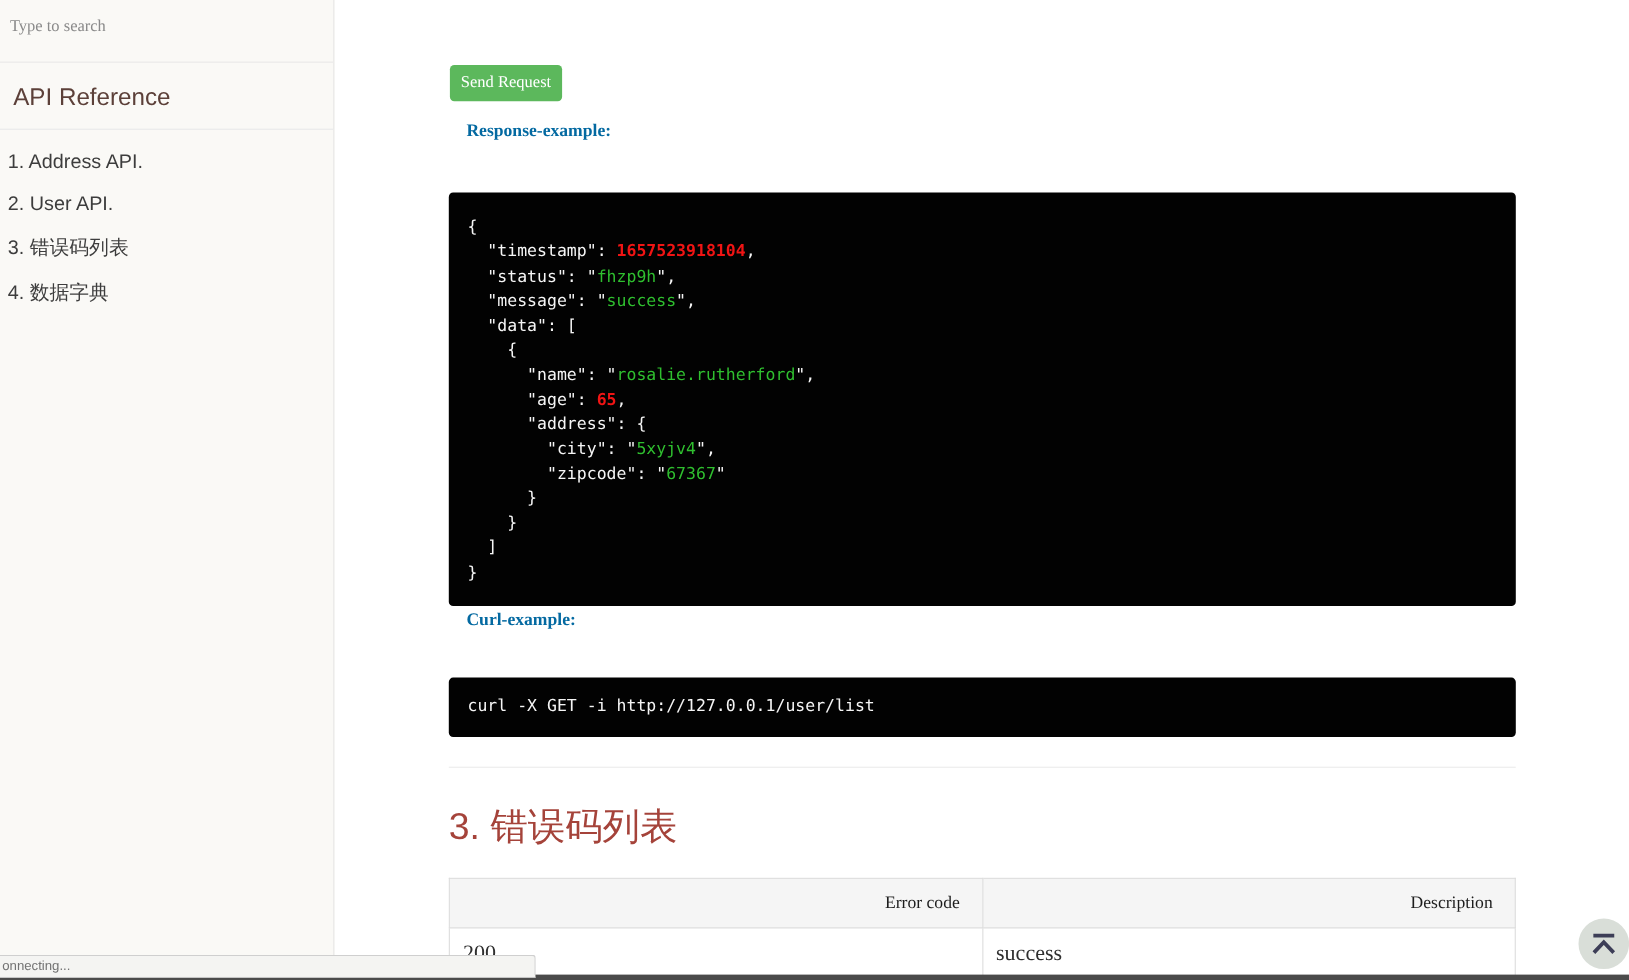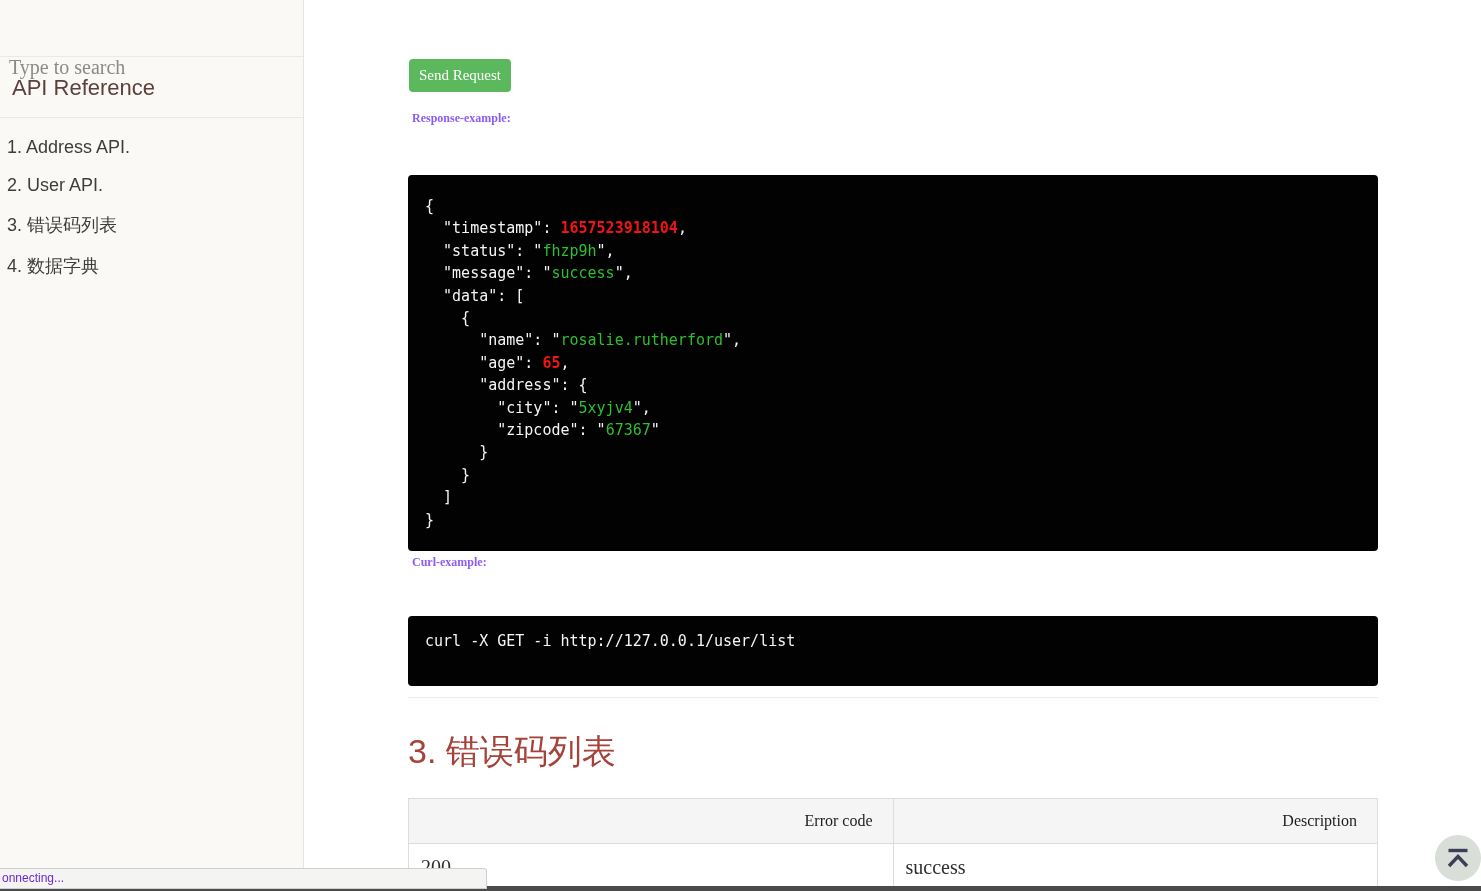--- a/index.html
+++ b/index.html
@@ -5,60 +5,60 @@
   html,body{margin:0;padding:0;}
   body{
     position:relative;width:1481px;height:891px;overflow:hidden;
     background:#fff;font-family:"Liberation Serif",serif;
   }
   
   .sidebar{position:absolute;left:0;top:0;width:304px;height:891px;
     background:#faf9f6;border-right:1px solid #e5e5e5;box-sizing:border-box;}
   .search-box{height:57px;border-bottom:1px solid #e9e9e9;box-sizing:border-box;padding:15px 8px 0 7px;}
   .search-input{width:100%;border:none;background:transparent;outline:none;
-    font-family:"Liberation Serif",serif;font-size:20px;color:#333;margin-top:40px;}
+    font-family:"Liberation Serif",serif;font-size:15px;color:#333;}
   .search-input::placeholder{color:#8a8a8a;}
   .sidebar-title-wrap{border-bottom:1px solid #e9e9e9;padding:18px 0 16px 12px;}
   .sidebar-title{font-family:"Liberation Sans",sans-serif;font-size:22px;color:var(--sidebar-title,#5c4039);}
   .sidebar-nav{padding:11px 0 0 7px;list-style:none;margin:0;}
   .sidebar-item{font-family:"Liberation Sans",sans-serif;font-size:18px;color:#3d3d3d;
     padding:8px 0 9px 0;cursor:pointer;}
   
   .main{position:absolute;left:408px;top:0;width:970px;height:891px;}
   .param-row{position:absolute;top:0;left:0;width:100%;height:39px;display:flex;
     border:1px solid #ddd;border-top:none;box-sizing:border-box;background:#fff;}
   .param-cell{flex:1;border-right:1px solid #ddd;padding:9px 12px 0 12px;
     font-size:15px;color:#2f2f2f;box-sizing:border-box;overflow:hidden;}
   .param-cell:last-child{border-right:none;}
   .param-cell.indent{padding-left:50px;}
   .btn-send{position:absolute;top:59px;left:1px;width:102px;height:33px;
     background:var(--btn-green,#5cb85c);color:#fff;border:none;border-radius:4px;
     font-family:"Liberation Serif",serif;font-size:15px;cursor:pointer;}
-  .section-label{position:absolute;left:4px;font-weight:bold;font-size:12px;color:#8b5cf6;}
+  .section-label{position:absolute;left:16px;font-weight:bold;font-size:16px;color:#0369a1;}
   #resp-label{top:111px;}
   #curl-label{top:555px;}
   .code-block{position:absolute;left:0;width:100%;background:#020202;border-radius:4px;
     color:#f5f5f5;font-family:"DejaVu Sans Mono",monospace;font-size:15px;box-sizing:border-box;}
   #resp-code{top:160px;height:376px;padding:20px 17px;line-height:22.4px;white-space:pre;}
-  #curl-code{top:604px;height:70px;padding:16px 17px;white-space:pre;margin-top:12px;}
+  #curl-code{top:604px;height:54px;padding:16px 17px;white-space:pre;margin-top:12px;}
   .tok-s{color:var(--code-green,#2fbf2f);}
   .tok-n{color:var(--code-red,#f01414);font-weight:bold;}
   .divider{position:absolute;top:697px;left:0;width:100%;border-top:1px solid #ececec;}
   .err-heading{position:absolute;top:729px;left:0;margin:0;font-family:"Liberation Sans",sans-serif;
     font-weight:normal;font-size:34px;color:var(--heading-red,#a5433a);}
   .err-table{position:absolute;top:798px;left:0;width:100%;border-collapse:collapse;
     font-family:"Liberation Serif",serif;}
   .err-table th{background:#f5f5f5;border:1px solid #ddd;text-align:right;
     padding:13px 20px;font-size:16px;color:#1d1d1d;font-weight:normal;width:50%;}
   .err-table td{border:1px solid #ddd;padding:12px;font-size:20px;color:#2f2f2f;height:18px;}
   
   .bottom-strip{position:absolute;left:0;bottom:0;width:100%;height:5px;background:#4b4b4b;z-index:4;}
   .status-tooltip{position:absolute;left:0;bottom:2px;width:487px;height:21px;z-index:5;
     background:#f4f4f2;border:1px solid #cfcfcf;border-left:none;border-top-right-radius:3px;
-    font-family:"Liberation Sans",sans-serif;font-size:12px;color:#6d28d9;
+    font-family:"Liberation Sans",sans-serif;font-size:12px;color:#737373;
     line-height:19px;padding-left:2px;box-sizing:border-box;}
   .back-top{position:absolute;left:1435px;top:835px;width:46px;height:46px;border-radius:50%;
     background:#d9ded8;z-index:6;display:flex;align-items:center;justify-content:center;cursor:pointer;}
   .back-top svg{display:block;}
 </style>
 </head>
 <body>
 
 <div class="sidebar">
   <div class="search-box">

